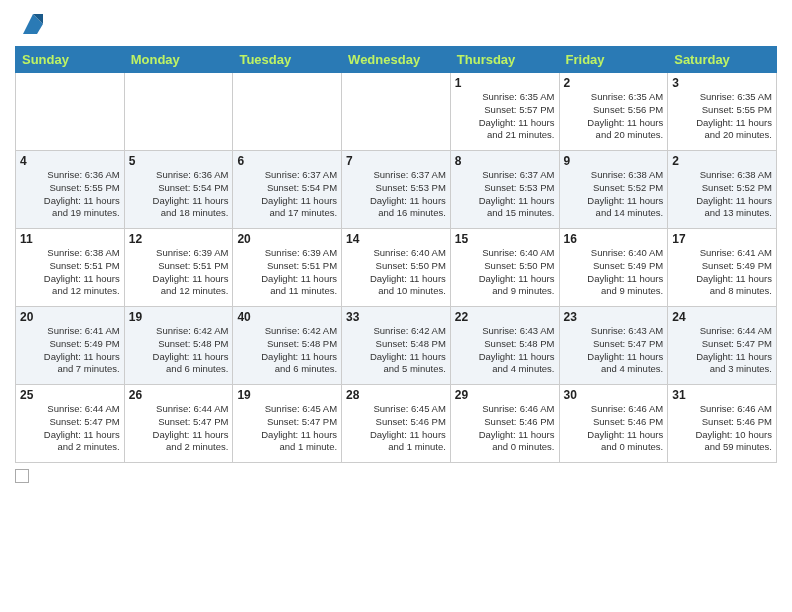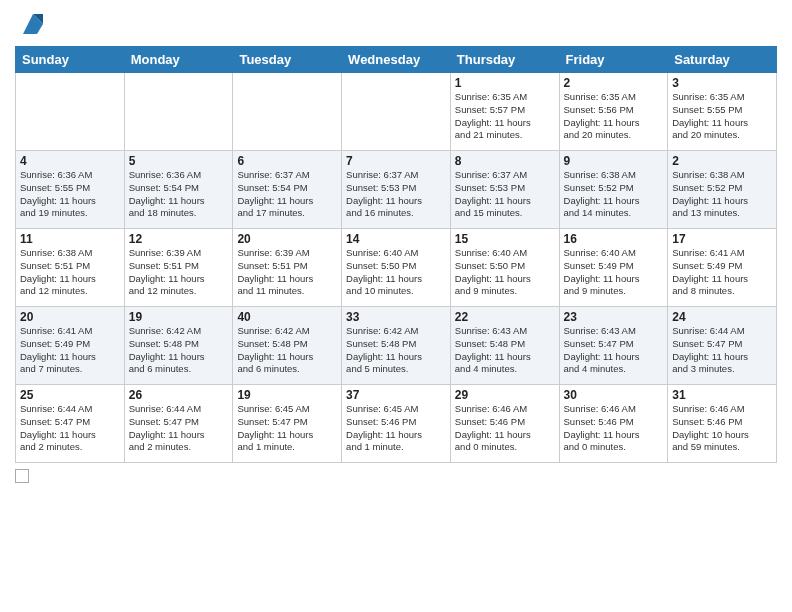--- a/index.html
+++ b/index.html
@@ -58,21 +58,21 @@
     .location {
       font-size: 15px;
       color: #555;
     }
     .calendar {
       width: 100%;
       border-collapse: collapse;
     }
     .calendar th {
       background: #2a7ab5;
-      color: #ffffff;
+      color: #bef264;
       text-align: left;
       padding: 5px 6px;
       font-size: 13px;
       font-weight: bold;
       border: 1px solid #2a7ab5;
     }
     .calendar td {
       border: 1px solid #ccc;
       vertical-align: top;
       padding: 3px 4px;
@@ -87,20 +87,21 @@
       font-size: 12px;
       font-weight: bold;
       color: #222;
       display: block;
       margin-bottom: 1px;
     }
     .day-info {
       font-size: 9.5px;
       color: #333;
       line-height: 1.35;
+      text-align: right;
     }
     .empty-cell {
       background: #fff !important;
     }
     .legend {
       display: flex;
       align-items: center;
       margin-top: 6px;
       font-size: 11px;
       color: #333;
@@ -347,21 +348,21 @@
 and 2 minutes.</div>
           </td>
           <td>
             <span class="day-num">19</span>
             <div class="day-info" style="white-space: pre-line;">Sunrise: 6:45 AM
 Sunset: 5:47 PM
 Daylight: 11 hours
 and 1 minute.</div>
           </td>
           <td>
-            <span class="day-num">37</span>
+            <span class="day-num">28</span>
             <div class="day-info" style="white-space: pre-line;">Sunrise: 6:45 AM
 Sunset: 5:46 PM
 Daylight: 11 hours
 and 1 minute.</div>
           </td>
           <td>
             <span class="day-num">29</span>
             <div class="day-info" style="white-space: pre-line;">Sunrise: 6:46 AM
 Sunset: 5:46 PM
 Daylight: 11 hours

